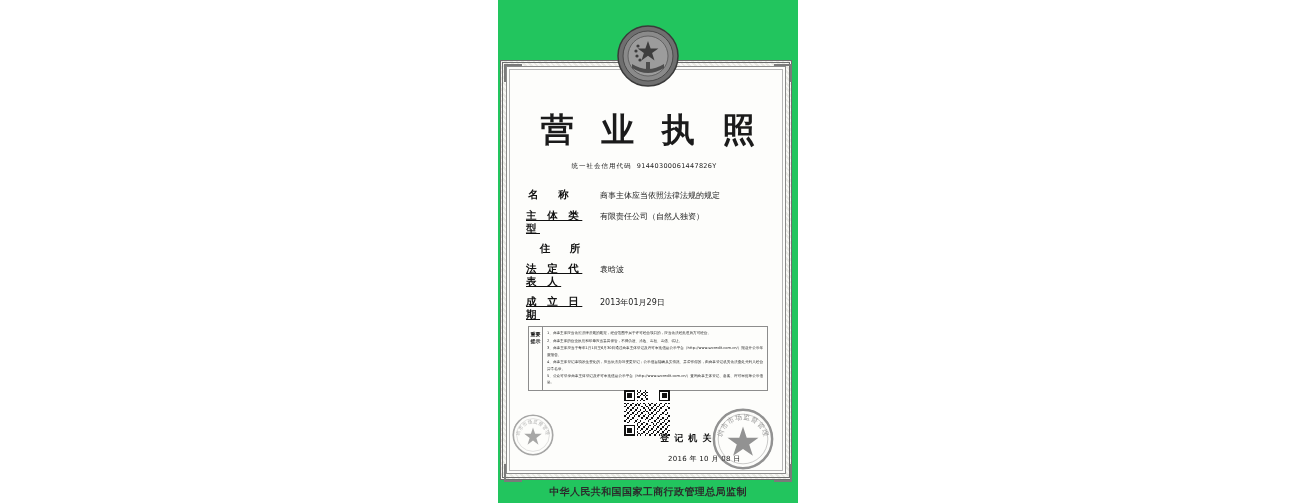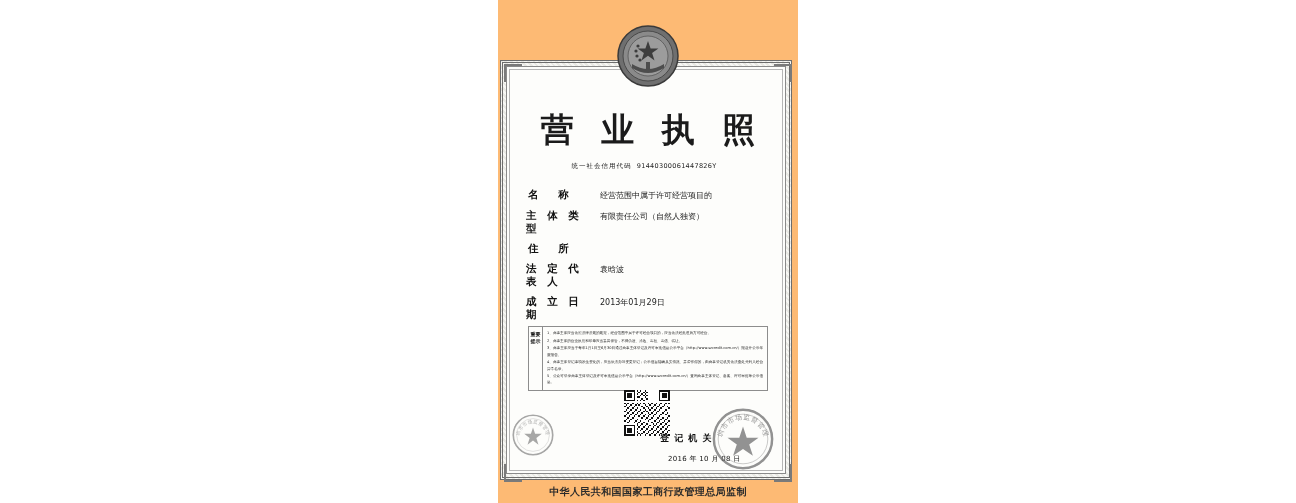--- a/index.html
+++ b/index.html
@@ -20,21 +20,21 @@
     background: #ffffff;
   }
 
   
   .certificate {
     position: absolute;
     left: 498px;
     top: 0px;
     width: 300px;
     height: 503px;
-    background: #fdba74;
+    background: #22c55e;
   }
 
   
   .frame-outer {
     position: absolute;
     left: 2px;
     top: 60px;
     width: 292px;
     height: 420px;
     border: 3px double #6d6d6d;
@@ -134,22 +134,22 @@
   .field-label {
     width: 74px;
     flex: 0 0 74px;
     font-size: 10.5px;
     font-weight: bold;
     color: #111;
     letter-spacing: 0px;
     line-height: 13px;
   }
   .field-label.sp4 { letter-spacing: 8px; text-indent: 2px; }
-  .field-label.sp3 { letter-spacing: 3.5px; }
-  .field-label.sp5 { letter-spacing: 8px; text-indent: 2px; }
+  .field-label.sp3 { letter-spacing: 3.5px; text-decoration: underline; }
+  .field-label.sp5 { letter-spacing: 8px; text-indent: 2px; text-align: center; }
   .field-value {
     flex: 1;
     font-size: 8px;
     color: #1a1a1a;
     line-height: 12px;
     padding-top: 2px;
   }
 
   
   .notice {
@@ -282,21 +282,21 @@
     <div class="doc-title">营 业 执 照</div>
 
     <div class="credit-code">
       <span class="cc-label">统一社会信用代码</span>
       <span class="cc-value">91440300061447826Y</span>
     </div>
 
     <div class="fields">
       <div class="field-row">
         <div class="field-label sp4">名      称</div>
-        <div class="field-value">经营范围中属于许可经营项目的</div>
+        <div class="field-value">商事主体应当依照法律法规的规定</div>
       </div>
       <div class="field-row">
         <div class="field-label sp3">主 体 类 型</div>
         <div class="field-value">有限责任公司（自然人独资）</div>
       </div>
       <div class="field-row">
         <div class="field-label sp5">住      所</div>
       </div>
       <div class="field-row">
         <div class="field-label sp3">法 定 代 表 人</div>

